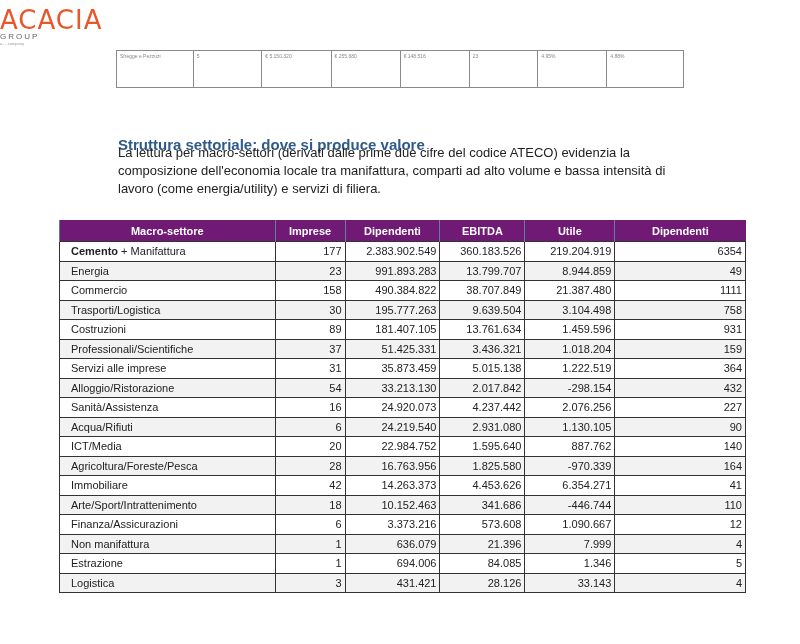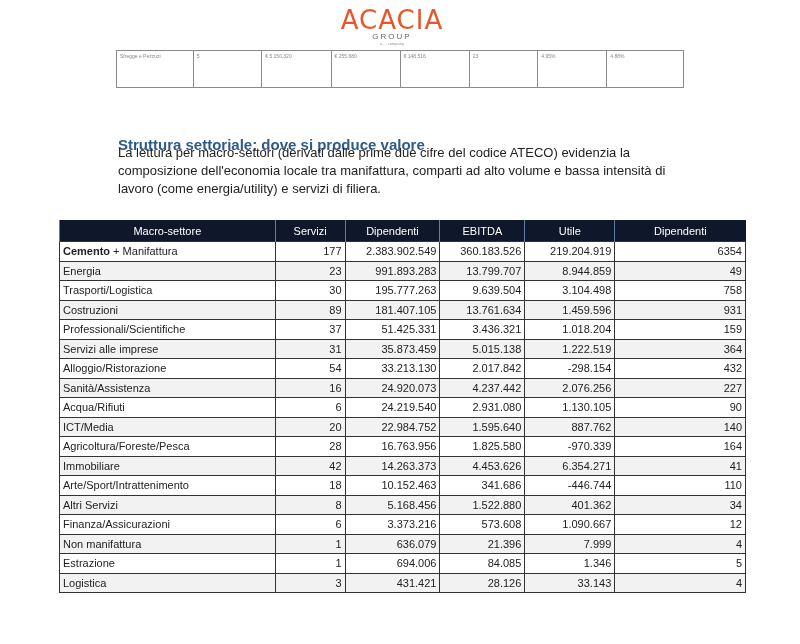--- a/index.html
+++ b/index.html
@@ -1,40 +1,40 @@
 <!DOCTYPE html>
 <html><head>
 <meta charset="utf-8">
 <style>
   html, body { margin: 0; padding: 0; background: #ffffff; }
   body { width: 800px; height: 644px; position: relative; overflow: hidden;
          font-family: "Liberation Sans", sans-serif; color: #222; }
-  .logo { position: absolute; left: 0; right: 16px; top: 6px; text-align: center; }
+  .logo { position: absolute; left: 0; right: 16px; top: 6px; }
   .logo-main { font-family: "DejaVu Sans", sans-serif; font-size: 26px; letter-spacing: 1px;
                color: #e8572a; font-weight: normal; line-height: 28px; }
   .logo-sub { font-size: 8px; letter-spacing: 2px; color: #666; line-height: 9px; margin-top: -2px; }
   .logo-tag { font-size: 4px; color: #999; line-height: 5px; }
 
   table.mini { position: absolute; left: 116px; top: 50px; width: 568px; border-collapse: collapse;
                font-size: 5px; color: #888; }
   table.mini td { border: 1.5px solid #8a8a8a; height: 32px; vertical-align: top; padding: 2px 3px; }
 
   .section-title { position: absolute; left: 118px; top: 136px; font-size: 15px; color: #2e5a8a;
                    font-weight: bold; }
   .section-text { position: absolute; left: 118px; top: 144px; width: 580px; font-size: 13px;
                   line-height: 18px; color: #222; }
 
   table.main { position: absolute; left: 59px; top: 220px; width: 687px; border-collapse: collapse;
                font-size: 11px; }
-  table.main th { background: #0f172a; color: #ffffff; font-weight: normal; height: 19px; font-size: 11px;
+  table.main th { background: #701a75; color: #ffffff; font-weight: bold; height: 19px; font-size: 11px;
                   border-left: 1px solid #5d7fa3; }
   table.main td { height: 18.5px; padding: 0 3px; border: 1px solid #333; white-space: nowrap; }
   table.main tbody tr:nth-child(even) td { background: #f2f2f2; }
   table.main td.num { text-align: right; }
-  .bold-part { font-weight: bold; }
+  .bold-part { font-weight: bold; margin-left: 8px; }
   col.c1 { width: 216px; } col.c2 { width: 70px; } col.c3 { width: 95px; }
   col.c4 { width: 85px; } col.c5 { width: 90px; } col.c6 { width: 131px; }
 </style>
 </head>
 <body>
 
 <div class="logo">
   <div class="logo-main">ACACIA</div>
   <div class="logo-sub">GROUP</div>
   <div class="logo-tag">a ... company</div>
@@ -63,21 +63,21 @@
       <col class="c1">
       <col class="c2">
       <col class="c3">
       <col class="c4">
       <col class="c5">
       <col class="c6">
     </colgroup>
   <thead>
     <tr>
       <th>Macro-settore</th>
-      <th>Servizi</th>
+      <th>Imprese</th>
       <th>Dipendenti</th>
       <th>EBITDA</th>
       <th>Utile</th>
       <th>Dipendenti</th>
     </tr>
   </thead>
   <tbody id="tbody">
       <tr>
         <td><span class="bold-part">Cemento</span><span> + Manifattura</span></td>
         <td class="num">177</td>
@@ -88,20 +88,28 @@
       </tr>
       <tr>
         <td><span class="bold-part"></span><span>Energia</span></td>
         <td class="num">23</td>
         <td class="num">991.893.283</td>
         <td class="num">13.799.707</td>
         <td class="num">8.944.859</td>
         <td class="num">49</td>
       </tr>
       <tr>
+        <td><span class="bold-part"></span><span>Commercio</span></td>
+        <td class="num">158</td>
+        <td class="num">490.384.822</td>
+        <td class="num">38.707.849</td>
+        <td class="num">21.387.480</td>
+        <td class="num">1111</td>
+      </tr>
+      <tr>
         <td><span class="bold-part"></span><span>Trasporti/Logistica</span></td>
         <td class="num">30</td>
         <td class="num">195.777.263</td>
         <td class="num">9.639.504</td>
         <td class="num">3.104.498</td>
         <td class="num">758</td>
       </tr>
       <tr>
         <td><span class="bold-part"></span><span>Costruzioni</span></td>
         <td class="num">89</td>
@@ -176,28 +184,20 @@
       </tr>
       <tr>
         <td><span class="bold-part"></span><span>Arte/Sport/Intrattenimento</span></td>
         <td class="num">18</td>
         <td class="num">10.152.463</td>
         <td class="num">341.686</td>
         <td class="num">-446.744</td>
         <td class="num">110</td>
       </tr>
       <tr>
-        <td><span class="bold-part"></span><span>Altri Servizi</span></td>
-        <td class="num">8</td>
-        <td class="num">5.168.456</td>
-        <td class="num">1.522.880</td>
-        <td class="num">401.362</td>
-        <td class="num">34</td>
-      </tr>
-      <tr>
         <td><span class="bold-part"></span><span>Finanza/Assicurazioni</span></td>
         <td class="num">6</td>
         <td class="num">3.373.216</td>
         <td class="num">573.608</td>
         <td class="num">1.090.667</td>
         <td class="num">12</td>
       </tr>
       <tr>
         <td><span class="bold-part"></span><span>Non manifattura</span></td>
         <td class="num">1</td>

